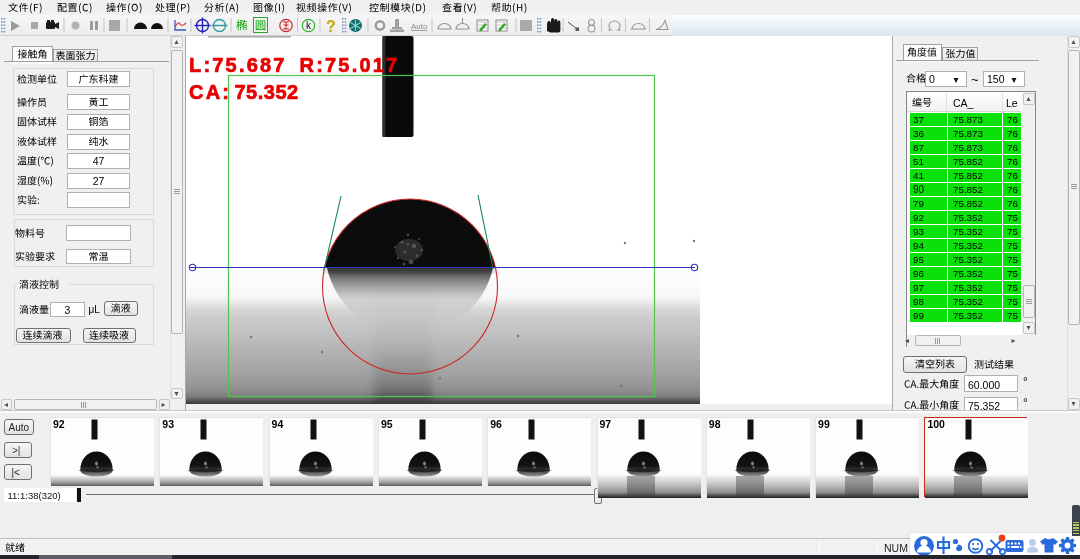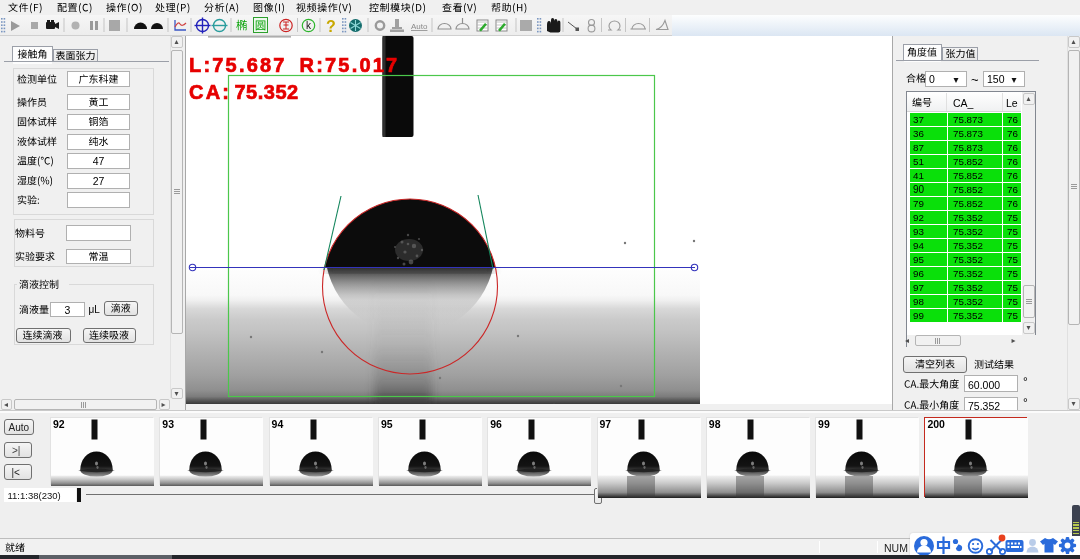--- a/index.html
+++ b/index.html
@@ -423,21 +423,21 @@
 <div style="position:absolute;left:0px;top:410px;width:1080px;height:128px;background:#efefef;border-top:1px solid #c9c9c9;"></div>
 <div style="position:absolute;left:0px;top:411px;width:1080px;height:1.5px;background:#fbfbfb;"></div>
 <div style="position:absolute;left:0px;top:537.5px;width:1080px;height:1px;background:#bdbdbd;"></div>
 <div style="position:absolute;left:4px;top:419px;width:30px;height:16px;background:linear-gradient(#f5f5f5,#e2e2e2);border:1px solid #707070;border-radius:3px;"></div>
 <div style="position:absolute;left:8.5px;top:422px;font-size:10px;color:#222;white-space:pre;">Auto</div>
 <div style="position:absolute;left:4px;top:442px;width:28px;height:16px;background:linear-gradient(#f5f5f5,#e2e2e2);border:1px solid #707070;border-radius:3px;"></div>
 <div style="position:absolute;left:12px;top:444.8px;font-size:10px;color:#444;white-space:pre;">&gt;|</div>
 <div style="position:absolute;left:4px;top:464px;width:28px;height:16px;background:linear-gradient(#f5f5f5,#e2e2e2);border:1px solid #707070;border-radius:3px;"></div>
 <div style="position:absolute;left:11.5px;top:466.8px;font-size:10px;color:#222;white-space:pre;">|&lt;</div>
 <div style="position:absolute;left:4px;top:487.5px;width:72px;height:14.5px;background:#fff;"></div>
-<div style="position:absolute;left:7.5px;top:490px;font-size:9.5px;color:#111;white-space:pre;">11:1:38(230)</div>
+<div style="position:absolute;left:7.5px;top:490px;font-size:9.5px;color:#111;white-space:pre;">11:1:38(320)</div>
 <div style="position:absolute;left:77px;top:487.5px;width:4px;height:14.5px;background:#111;"></div>
 <div style="position:absolute;left:86px;top:493.6px;width:508px;height:1.2px;background:#707070;"></div>
 <div style="position:absolute;left:594px;top:488px;width:8px;height:16px;background:linear-gradient(#f8f8f8,#e8e8e8);border:1px solid #707070;border-radius:2px;"></div>
 <div style="position:absolute;left:50px;top:417px;width:103px;height:68px;border:1px solid #e2e2e2;"><svg width="103" height="68" viewBox="0 0 103 68">
       <rect width="103" height="68" fill="#fdfdfd"></rect>
       <defs>
         <linearGradient id="tb0" x1="0" y1="57.5" x2="0" y2="68" gradientUnits="userSpaceOnUse">
           <stop offset="0" stop-color="#f2f2f2"></stop>
           <stop offset="0.35" stop-color="#c9c9c9"></stop>
           <stop offset="0.75" stop-color="#8f8f8f"></stop>
@@ -637,21 +637,21 @@
           <stop offset="1" stop-color="#9a9a9a"></stop>
         </linearGradient>
       </defs>
       <rect x="0" y="57.5" width="103" height="22.5" fill="url(#tb8)"></rect>
       <rect x="29" y="58" width="28" height="22" fill="#383838" opacity="0.4"></rect>
       <rect x="40.5" y="1.5" width="6" height="20" fill="#111"></rect>
       <path d="M29.2 52 A 16.3 18.6 0 0 1 61.8 52 A 16.3 6.6 0 0 1 29.2 52 Z" fill="url(#td8)"></path>
       <path d="M27.2 52.3 Q45.5 48.8 63.8 52.3 Q45.5 56.3 27.2 52.3 Z" fill="#202020" opacity="0.9"></path>
       <ellipse cx="45.5" cy="45.5" rx="1.5" ry="2" fill="#8a8a8a" opacity="0.9"></ellipse>
       <ellipse cx="46.5" cy="49.5" rx="1.1" ry="1.4" fill="#777" opacity="0.8"></ellipse>
-    </svg><div style="position:absolute;left:2px;top:0px;font-weight:bold;font-size:10.5px;color:#000;line-height:1.2">200</div></div>
+    </svg><div style="position:absolute;left:2px;top:0px;font-weight:bold;font-size:10.5px;color:#000;line-height:1.2">100</div></div>
 <div style="position:absolute;left:0px;top:538.5px;width:1080px;height:17px;background:#f1f1f1;"></div>
 <div style="position:absolute;left:819px;top:541px;width:1px;height:12px;background:#d7d7d7;border-right:1px solid #fff;"></div>
 <div style="position:absolute;left:877px;top:541px;width:1px;height:12px;background:#d7d7d7;border-right:1px solid #fff;"></div>
 <div style="position:absolute;left:884px;top:541.6px;font-size:10.5px;color:#222;white-space:pre;">NUM</div>
 <div style="position:absolute;left:910px;top:533px;width:170px;height:23px;background:#fff;border-radius:3px 0 0 0;box-shadow:0 0 2px rgba(0,0,0,0.15);"></div>
 <svg style="position:absolute;left:910px;top:533px" width="190" height="26" viewBox="0 0 190 26">
     <g transform="translate(14 0)">
       <circle cx="0" cy="13" r="10" fill="#2a6bdb"></circle>
       <circle cx="0" cy="9.5" r="3.6" fill="#fff"></circle>
       <path d="M-7 19.5 a7 7 0 0 1 14 0 Z" fill="#fff"></path>

